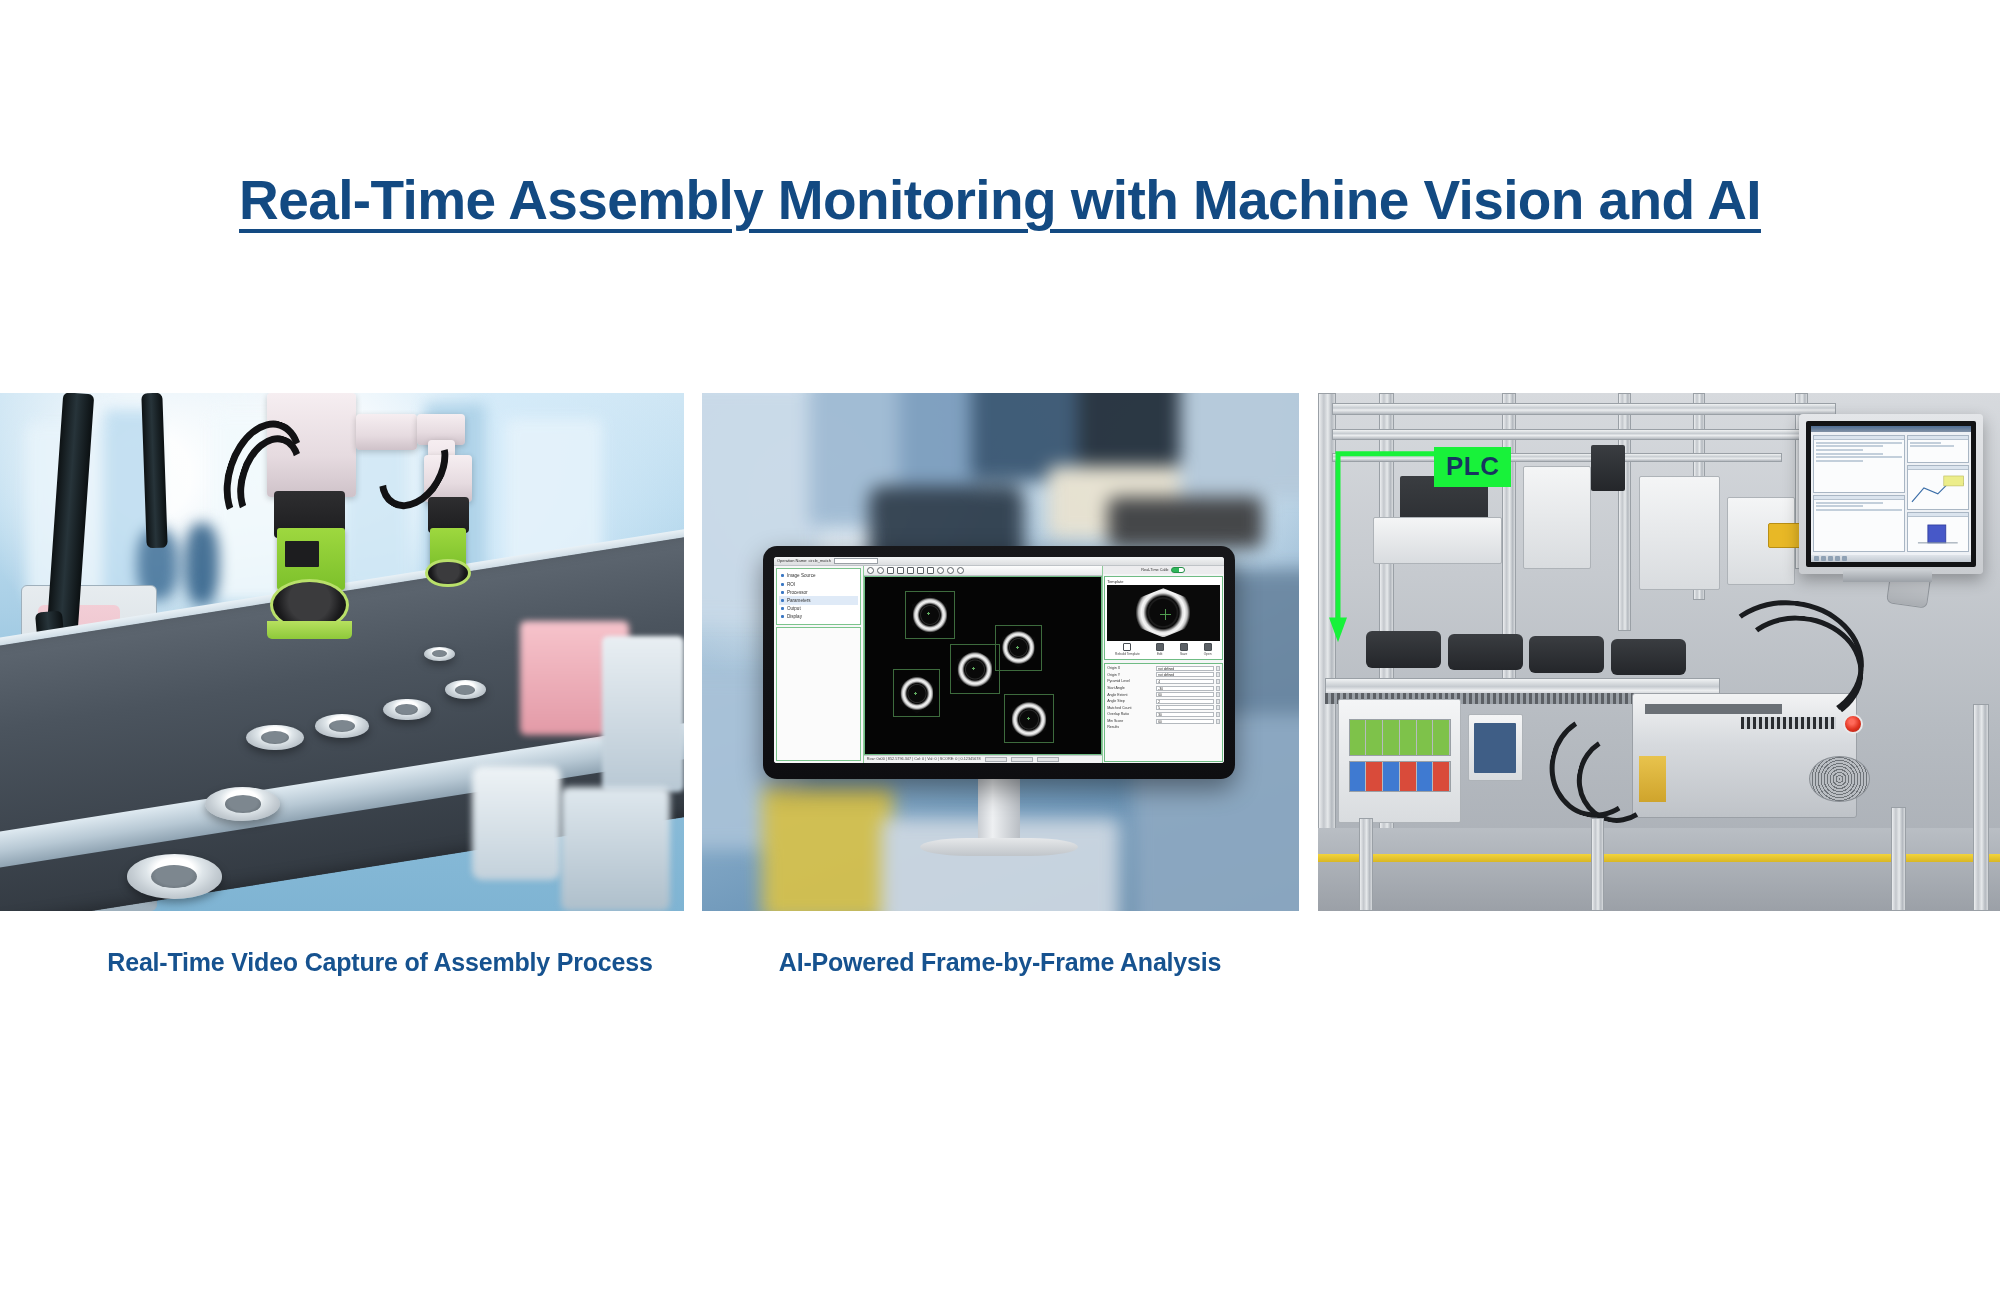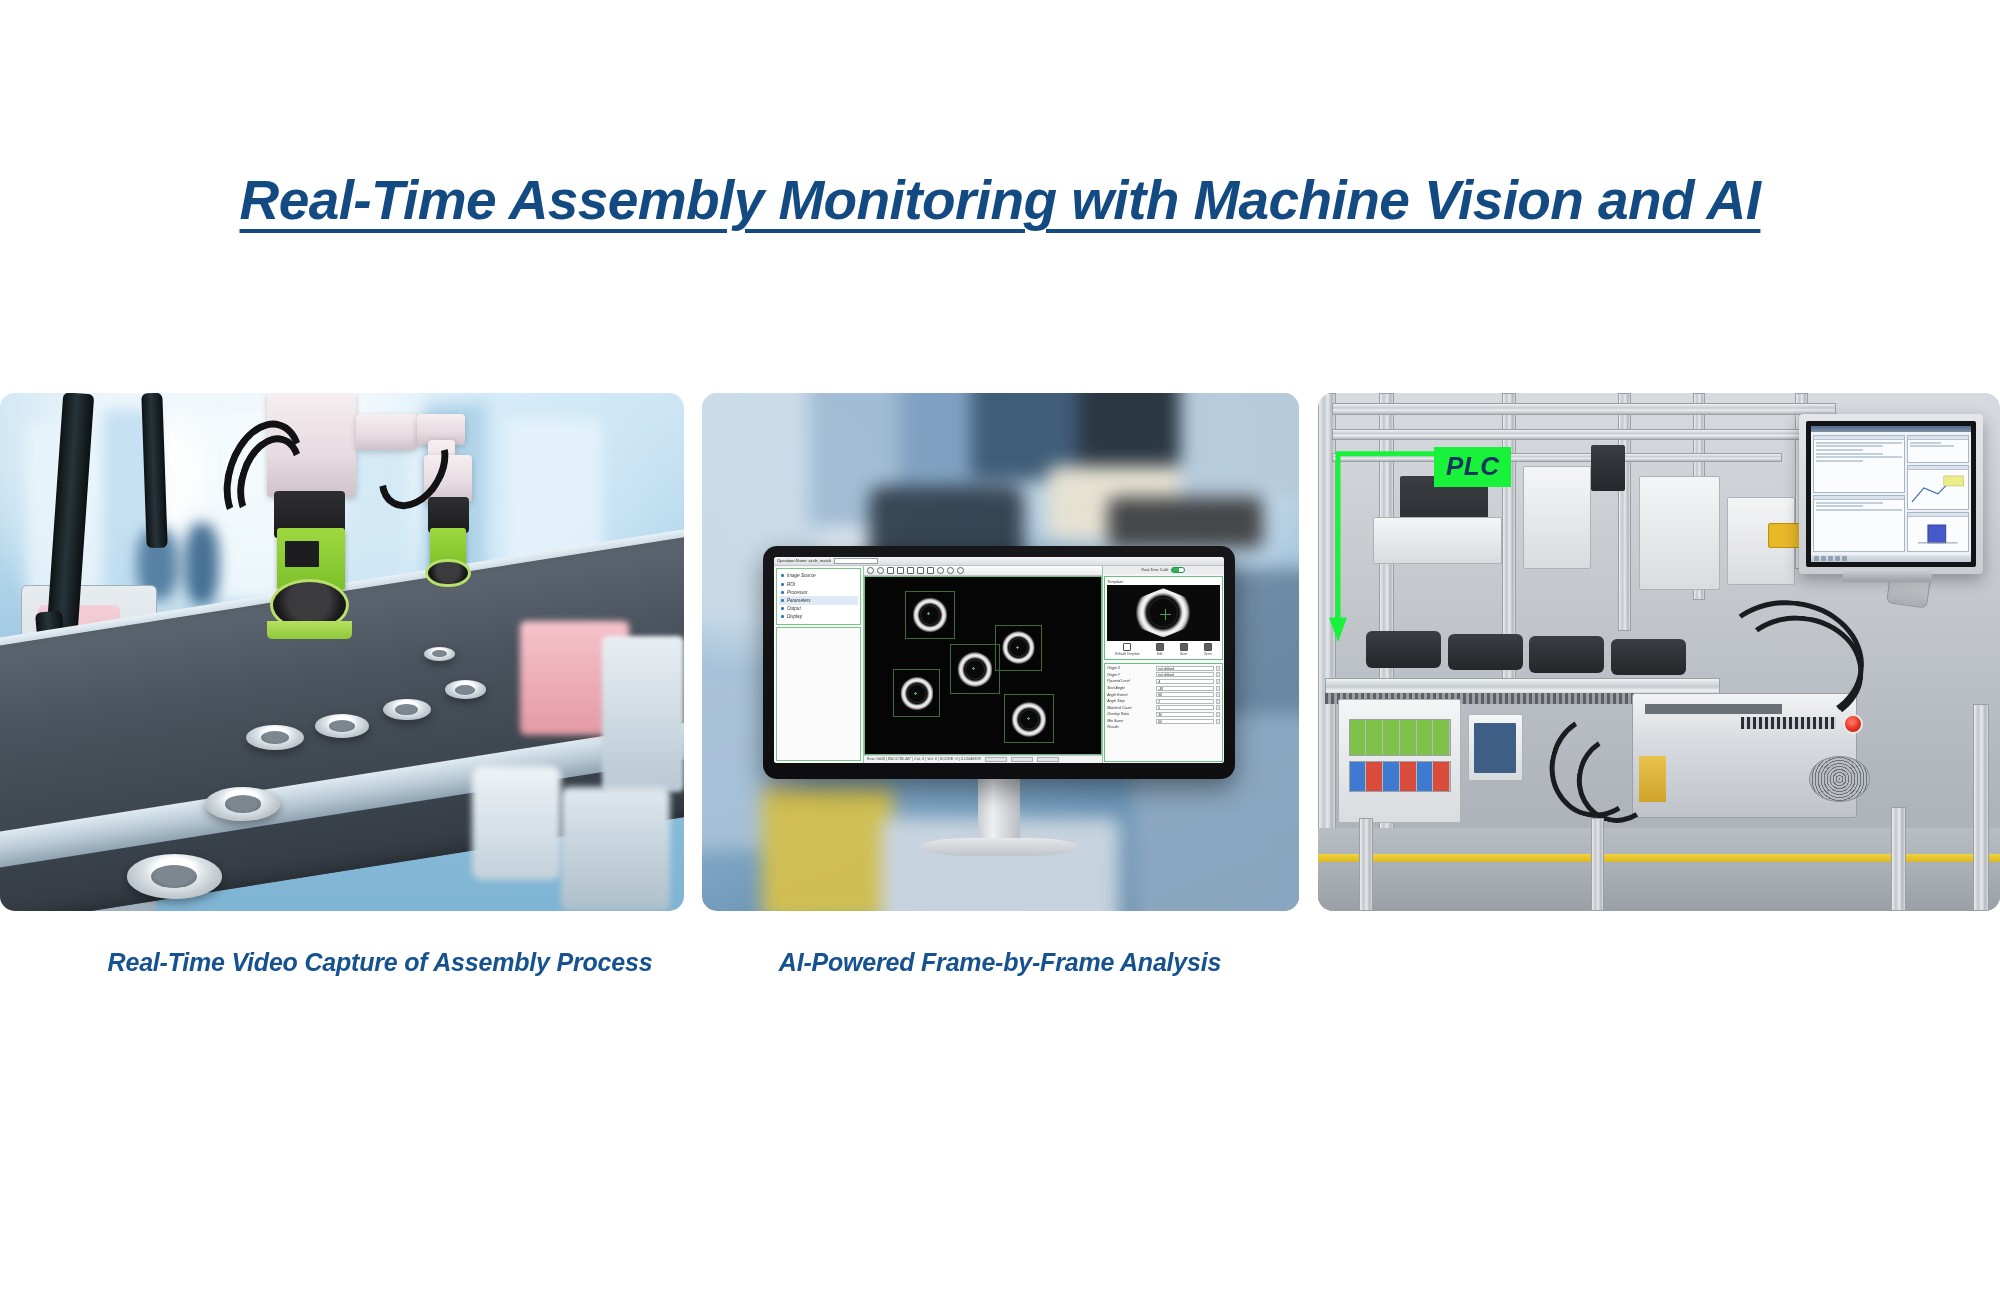--- a/index.html
+++ b/index.html
@@ -10,21 +10,20 @@
     background: #ffffff;
     font-family: "Liberation Sans", sans-serif;
     overflow: hidden;
   }
 
   .slide {
     position: relative;
     width: 2000px;
     height: 1304px;
     background: #ffffff;
-    font-style: italic;
   }
 
   
   .title-wrap {
     position: absolute;
     top: 172px;
     left: 0;
     width: 2000px;
     text-align: center;
   }
@@ -57,21 +56,20 @@
     overflow: hidden;
   }
   .card.c1 { left: 0px;    width: 684px; }
   .card.c2 { left: 702px;  width: 597px; }
   .card.c3 { left: 1318px; width: 682px; }
 
   .photo {
     position: absolute;
     inset: 0;
     overflow: hidden;
-    border-radius: 15px;
   }
 
   
   .p1-bg {
     position: absolute; inset: 0;
     background:
       radial-gradient(circle at 22% 16%, rgba(255,255,255,.95) 0 6%, rgba(255,255,255,0) 26%),
       radial-gradient(circle at 47% 12%, rgba(255,255,255,.85) 0 8%, rgba(255,255,255,0) 30%),
       radial-gradient(circle at 70% 18%, rgba(214,236,250,.9) 0 10%, rgba(255,255,255,0) 34%),
       linear-gradient(180deg, #cfe6f4 0%, #bcdcef 22%, #a9cfe6 42%, #93c2dd 60%, #7fb4d3 100%);

